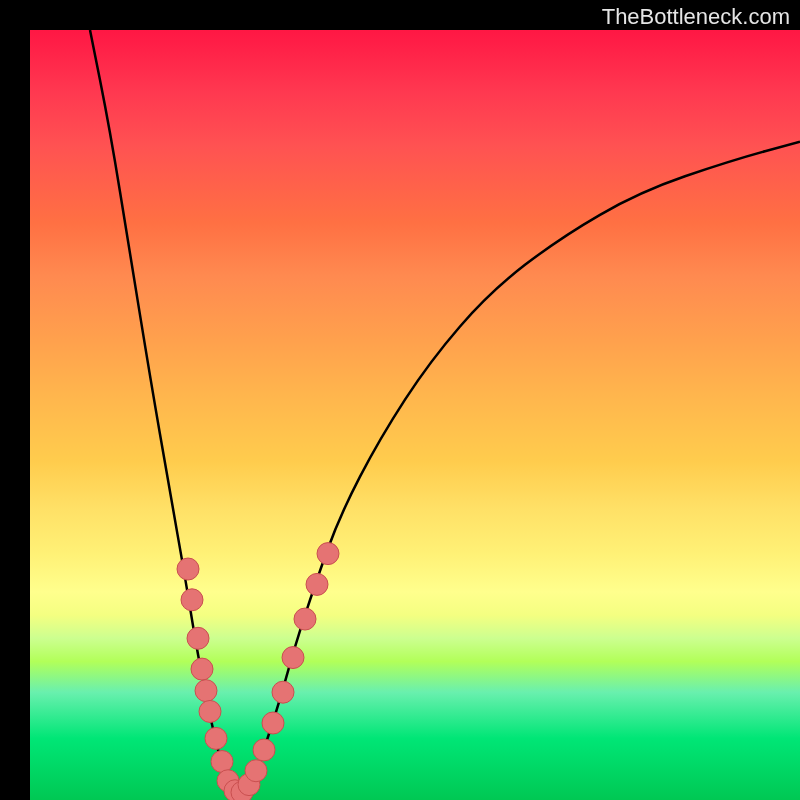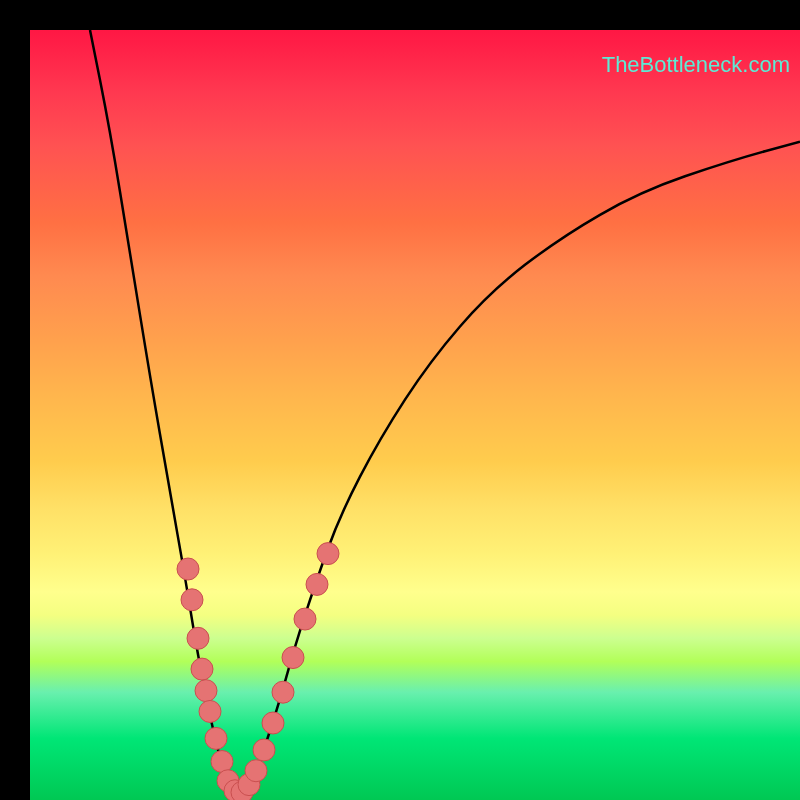--- a/index.html
+++ b/index.html
@@ -7,25 +7,24 @@
       width: 800px;
       height: 800px;
       background: #000;
       position: relative;
       font-family: Arial, sans-serif;
     }
     .watermark {
       position: absolute;
       top: 4px;
       right: 10px;
-      color: #5eead4;
+      color: #e5e5e5;
       font-size: 22px;
       font-weight: 500;
       z-index: 10;
-      margin-top: 48px;
     }
     .plot-area {
       position: absolute;
       top: 30px;
       left: 30px;
       width: 770px;
       height: 770px;
       background: linear-gradient(to bottom,
         #ff1744 0%,
         #ff3850 8%,

